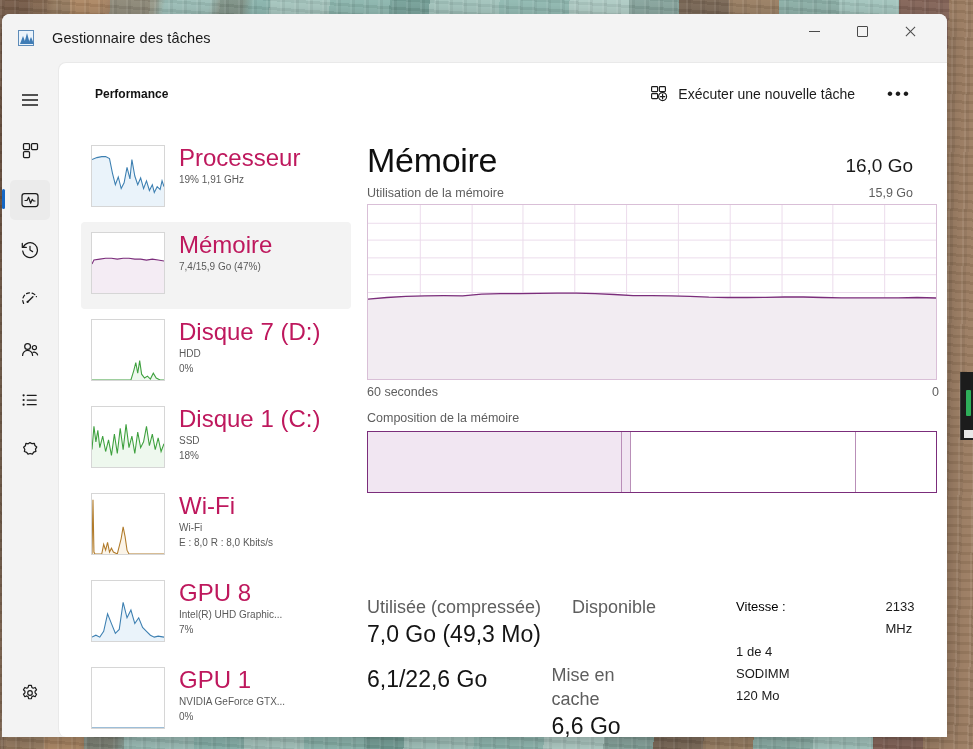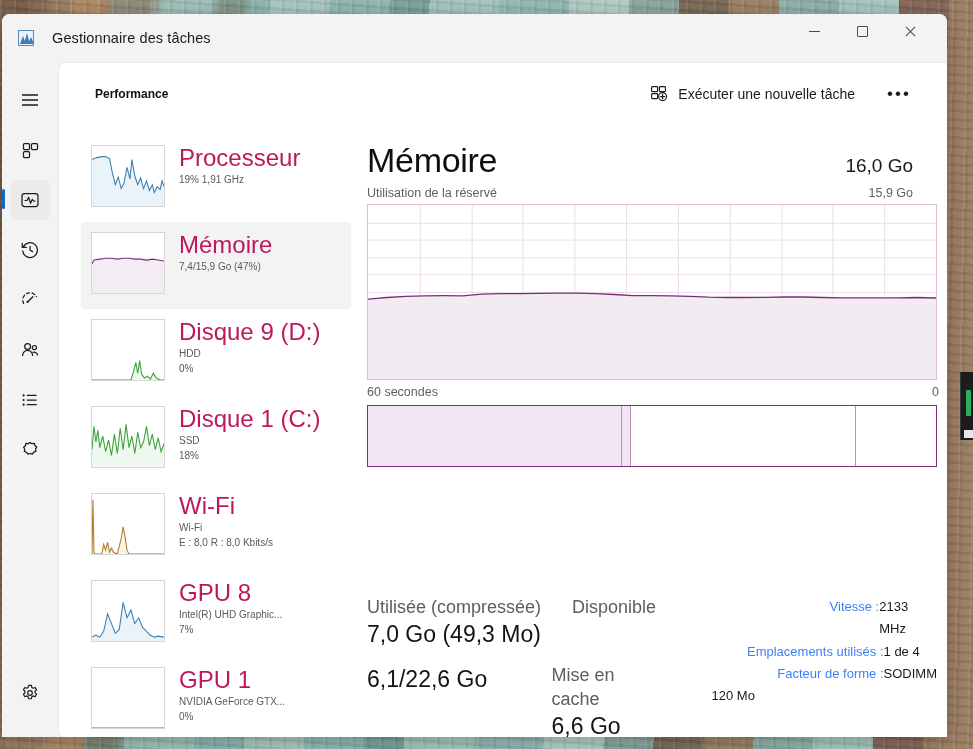--- a/index.html
+++ b/index.html
@@ -202,21 +202,21 @@
   #stats-left { width: 300px; }
   #stats-mid  { width: 100px; }
   .stat-block { margin-bottom: 14px; }
   .stat-label { font-size: 18px; color: #5e5e5e; line-height: 1.3; }
   .stat-value { font-size: 23px; color: #141414; line-height: 1.35; font-weight: 400; }
   .stat-pair { display: flex; }
   .stat-pair > div:first-child { width: 205px; }
 
   #stats-right { padding-left: 2px; }
   .info-row { display: flex; font-size: 13px; line-height: 1.72; }
-  .info-key { width: 172px; color: #3b82f6; text-align: right; }
+  .info-key { width: 172px; color: #000000; }
   .info-val { color: #1a1a1a; }
 </style>
 </head>
 <body>
 
 <div id="wallpaper"></div>
 
 <div id="bg-window-sliver">
   <div class="accent"></div>
   <div class="chip"></div>
@@ -376,21 +376,21 @@
             </div>
           </div>
           <div class="device-row">
             <div class="spark">
               <svg viewBox="0 0 74 62" preserveAspectRatio="none">
                 <polygon points="0,62 40,62 43,52 45,44 47,55 49,42 51,56 54,60 57,58 60,61 63,55 66,60 70,62 74,62 74,62 0,62" fill="#eef8ee"></polygon>
                 <polyline points="0,62 40,62 43,52 45,44 47,55 49,42 51,56 54,60 57,58 60,61 63,55 66,60 70,62 74,62" fill="none" stroke="#3ea03e" stroke-width="1.1"></polyline>
               </svg>
             </div>
             <div class="device-text">
-              <div class="device-name">Disque 9 (D:)</div>
+              <div class="device-name">Disque 7 (D:)</div>
               <div class="device-sub">HDD</div>
               <div class="device-sub">0%</div>
             </div>
           </div>
           <div class="device-row">
             <div class="spark">
               <svg viewBox="0 0 74 62" preserveAspectRatio="none">
                 <polygon points="0,44 2,20 4,36 6,24 8,42 11,30 14,46 17,34 20,50 23,28 26,48 29,22 32,44 35,18 38,42 41,30 44,48 47,26 50,42 53,36 56,20 59,40 62,28 65,44 68,32 71,46 74,38 74,62 0,62" fill="#eef8ee"></polygon>
                 <polyline points="0,44 2,20 4,36 6,24 8,42 11,30 14,46 17,34 20,50 23,28 26,48 29,22 32,44 35,18 38,42 41,30 44,48 47,26 50,42 53,36 56,20 59,40 62,28 65,44 68,32 71,46 74,38" fill="none" stroke="#3ea03e" stroke-width="1.1"></polyline>
               </svg>
@@ -444,21 +444,21 @@
 
       <div id="detail">
 
         <div id="detail-head">
           <div id="detail-title">Mémoire</div>
           <div id="detail-head-spacer"></div>
           <div id="detail-total">16,0 Go</div>
         </div>
 
         <div class="axis-row" id="graph-caption-row">
-          <span>Utilisation de la réservé</span>
+          <span>Utilisation de la mémoire</span>
           <span>15,9 Go</span>
         </div>
 
         <div id="mem-graph">
           <svg viewBox="0 0 570 176" preserveAspectRatio="none">
             <g id="grid-v" stroke="#ecdcec" stroke-width="1">
                 <line x1="52.5" y1="0" x2="52.5" y2="176"></line>
                 <line x1="104.5" y1="0" x2="104.5" y2="176"></line>
                 <line x1="155.5" y1="0" x2="155.5" y2="176"></line>
                 <line x1="207.5" y1="0" x2="207.5" y2="176"></line>
@@ -483,20 +483,21 @@
             <path id="mem-area" fill="#f2ecf2" d="M0.0,95.2 L19.0,93.5 L38.0,92.4 L57.0,91.9 L76.0,91.7 L95.0,91.9 L114.0,90.2 L133.0,89.7 L152.0,89.7 L171.0,89.4 L190.0,89.1 L209.0,89.1 L228.0,89.7 L247.0,90.5 L266.0,91.7 L285.0,91.7 L304.0,91.9 L323.0,92.4 L342.0,93.2 L361.0,93.5 L380.0,93.5 L399.0,93.4 L418.0,93.0 L437.0,93.0 L456.0,93.5 L475.0,93.9 L494.0,93.9 L513.0,93.9 L532.0,93.9 L551.0,93.6 L570.0,94.1 L570,176 L0,176 Z"></path>
             <path id="mem-line" fill="none" stroke="#7b2d7b" stroke-width="1.4" d="M0.0,95.2 L19.0,93.5 L38.0,92.4 L57.0,91.9 L76.0,91.7 L95.0,91.9 L114.0,90.2 L133.0,89.7 L152.0,89.7 L171.0,89.4 L190.0,89.1 L209.0,89.1 L228.0,89.7 L247.0,90.5 L266.0,91.7 L285.0,91.7 L304.0,91.9 L323.0,92.4 L342.0,93.2 L361.0,93.5 L380.0,93.5 L399.0,93.4 L418.0,93.0 L437.0,93.0 L456.0,93.5 L475.0,93.9 L494.0,93.9 L513.0,93.9 L532.0,93.9 L551.0,93.6 L570.0,94.1"></path>
           </svg>
         </div>
 
         <div class="axis-row" id="graph-axis-row">
           <span>60 secondes</span>
           <span>0</span>
         </div>
 
+        <div id="comp-caption">Composition de la mémoire</div>
 
         <div id="mem-composition">
             <div class="comp-seg" style="width: 44.5%; background: rgb(241, 230, 242);"></div>
             <div class="comp-div"></div>
             <div class="comp-seg" style="width: 1.4%; background: rgb(241, 230, 242);"></div>
             <div class="comp-div"></div>
             <div class="comp-seg" style="width: 39.5%; background: rgb(255, 255, 255);"></div>
             <div class="comp-div"></div>
             <div class="comp-seg" style="width: 14.1%; background: rgb(255, 255, 255);"></div>
           </div>
@@ -527,25 +528,23 @@
           </div>
 
           <div id="stats-mid"></div>
 
           <div id="stats-right">
               <div class="info-row">
                 <div class="info-key">Vitesse :</div>
                 <div class="info-val">2133 MHz</div>
               </div>
               <div class="info-row">
-                <div class="info-key">Emplacements utilisés :</div>
                 <div class="info-val">1 de 4</div>
               </div>
               <div class="info-row">
-                <div class="info-key">Facteur de forme :</div>
                 <div class="info-val">SODIMM</div>
               </div>
               <div class="info-row">
                 <div class="info-val">120 Mo</div>
               </div>
             </div>
         </div>
 
       </div>
     </div>

